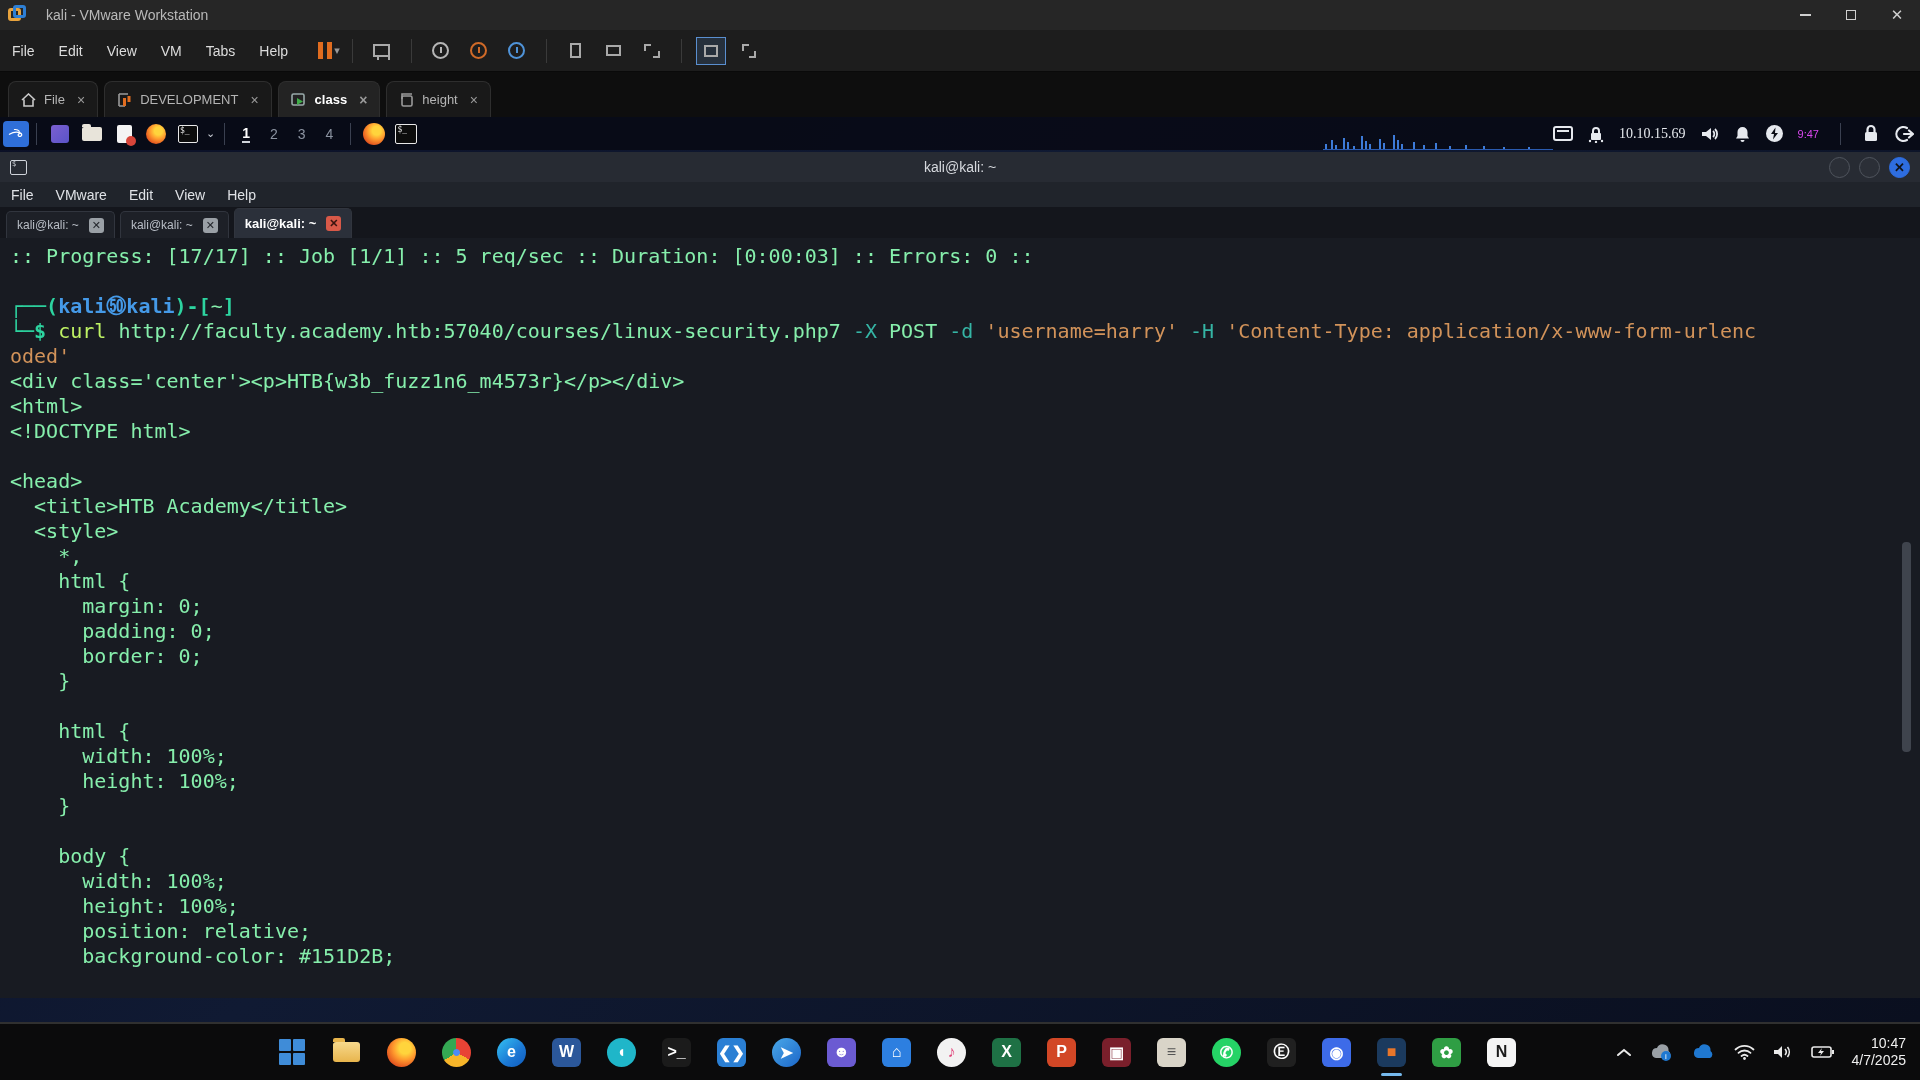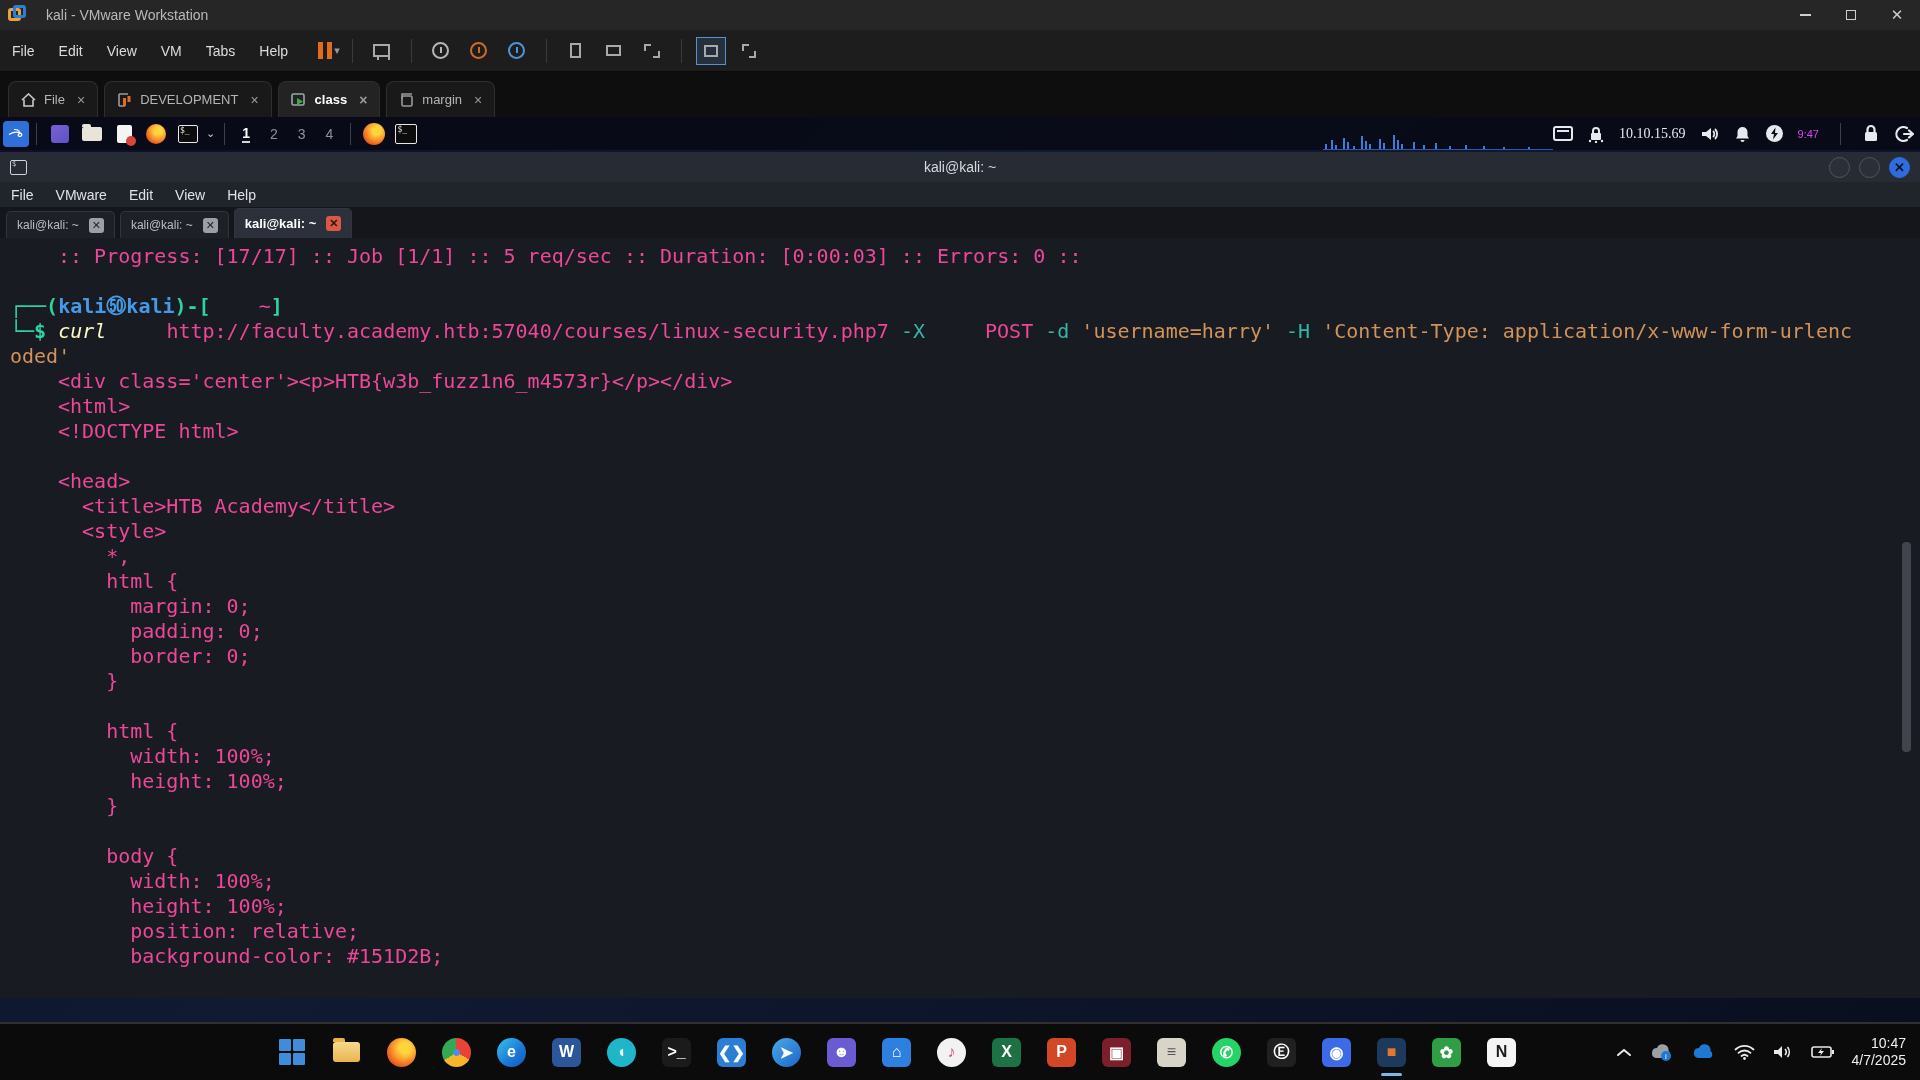--- a/index.html
+++ b/index.html
@@ -105,22 +105,22 @@
   .term-tab { height:27px; background:#1d2027; border:1px solid #31353e; border-bottom:none;
     border-radius:5px 5px 0 0; display:flex; align-items:center; padding:0 10px; margin-right:5px;
     color:#b9bec6; font-size:12px; min-width:100px; }
   .term-tab.active { height:30px; background:#2b303a; color:#ffffff; font-weight:bold; font-size:13px; }
   .term-tab .tclose { margin-left:10px; width:15px; height:15px; border-radius:3px; background:#9aa0a6;
     color:#23262c; font-size:11px; display:flex; align-items:center; justify-content:center; }
   .term-tab.active .tclose { background:#d85948; color:#3a1510; }
   #term-content { left:0; top:86px; width:1920px; height:760px; padding:6px 0 0 10px;
     font-family:"DejaVu Sans Mono",monospace; font-size:20px; line-height:25px; white-space:pre; }
   .t-line { height:25px; }
-  .c-fg { color:#ec4899;margin-left:48px; } .c-green { color:#2dd4a0; font-weight:bold; }
-  .c-blue { color:#459ae8; font-weight:bold; } .c-cyan { color:#fef9c3;font-style:italic; }
+  .c-fg { color:#86efac; } .c-green { color:#2dd4a0; font-weight:bold; }
+  .c-blue { color:#459ae8; font-weight:bold; } .c-cyan { color:#bef264; }
   .c-teal { color:#35b5a5; } .c-orange { color:#d2935a; }
   #term-scrollbar { left:1902px; top:390px; width:9px; height:210px; background:#3f444d; border-radius:4px; }
 
   
   #vm-statusbar { left:0; top:1022px; width:1920px; height:24px; background:#303030;
     display:flex; align-items:center; color:#e0e0e0; font-size:13px; }
   #status-msg { margin-left:8px; }
   #status-icons { margin-left:auto; display:flex; align-items:center; gap:10px; padding-right:14px; }
   .st-ic { width:16px; height:12px; border:1px solid #8f8f8f; border-radius:2px; opacity:.85; }
   .st-ic.round { border-radius:50%; width:13px; height:13px; }
@@ -246,21 +246,21 @@
         <span>class</span>
         <span class="tab-x">×</span>
       </div>
       <div class="vm-tab">
         <span class="ticon">
           <svg width="15" height="14" viewBox="0 0 15 14">
             <rect x="3" y="3" width="10" height="10" rx="1.5" fill="none" stroke="#9a9a9a" stroke-width="1.6"></rect>
             <path d="M3 6V1h10" fill="none" stroke="#9a9a9a" stroke-width="1.6"></path>
           </svg>
         </span>
-        <span>margin</span>
+        <span>height</span>
         <span class="tab-x">×</span>
       </div>
     </div>
 
   <div id="vm-screen" class="abs">
 
     <div id="kali-panel" class="abs">
       <div id="kali-logo">
         <svg width="17" height="17" viewBox="0 0 24 24">
             <path d="M2 13c5-3 10-4 15-2 2.6 1.1 3 3.4 1.4 4.6-1.5 1.1-3.6.6-4-1-.3-1.3.8-2.4 2-2.3" fill="none" stroke="#fff" stroke-width="1.8" stroke-linecap="round"></path>

